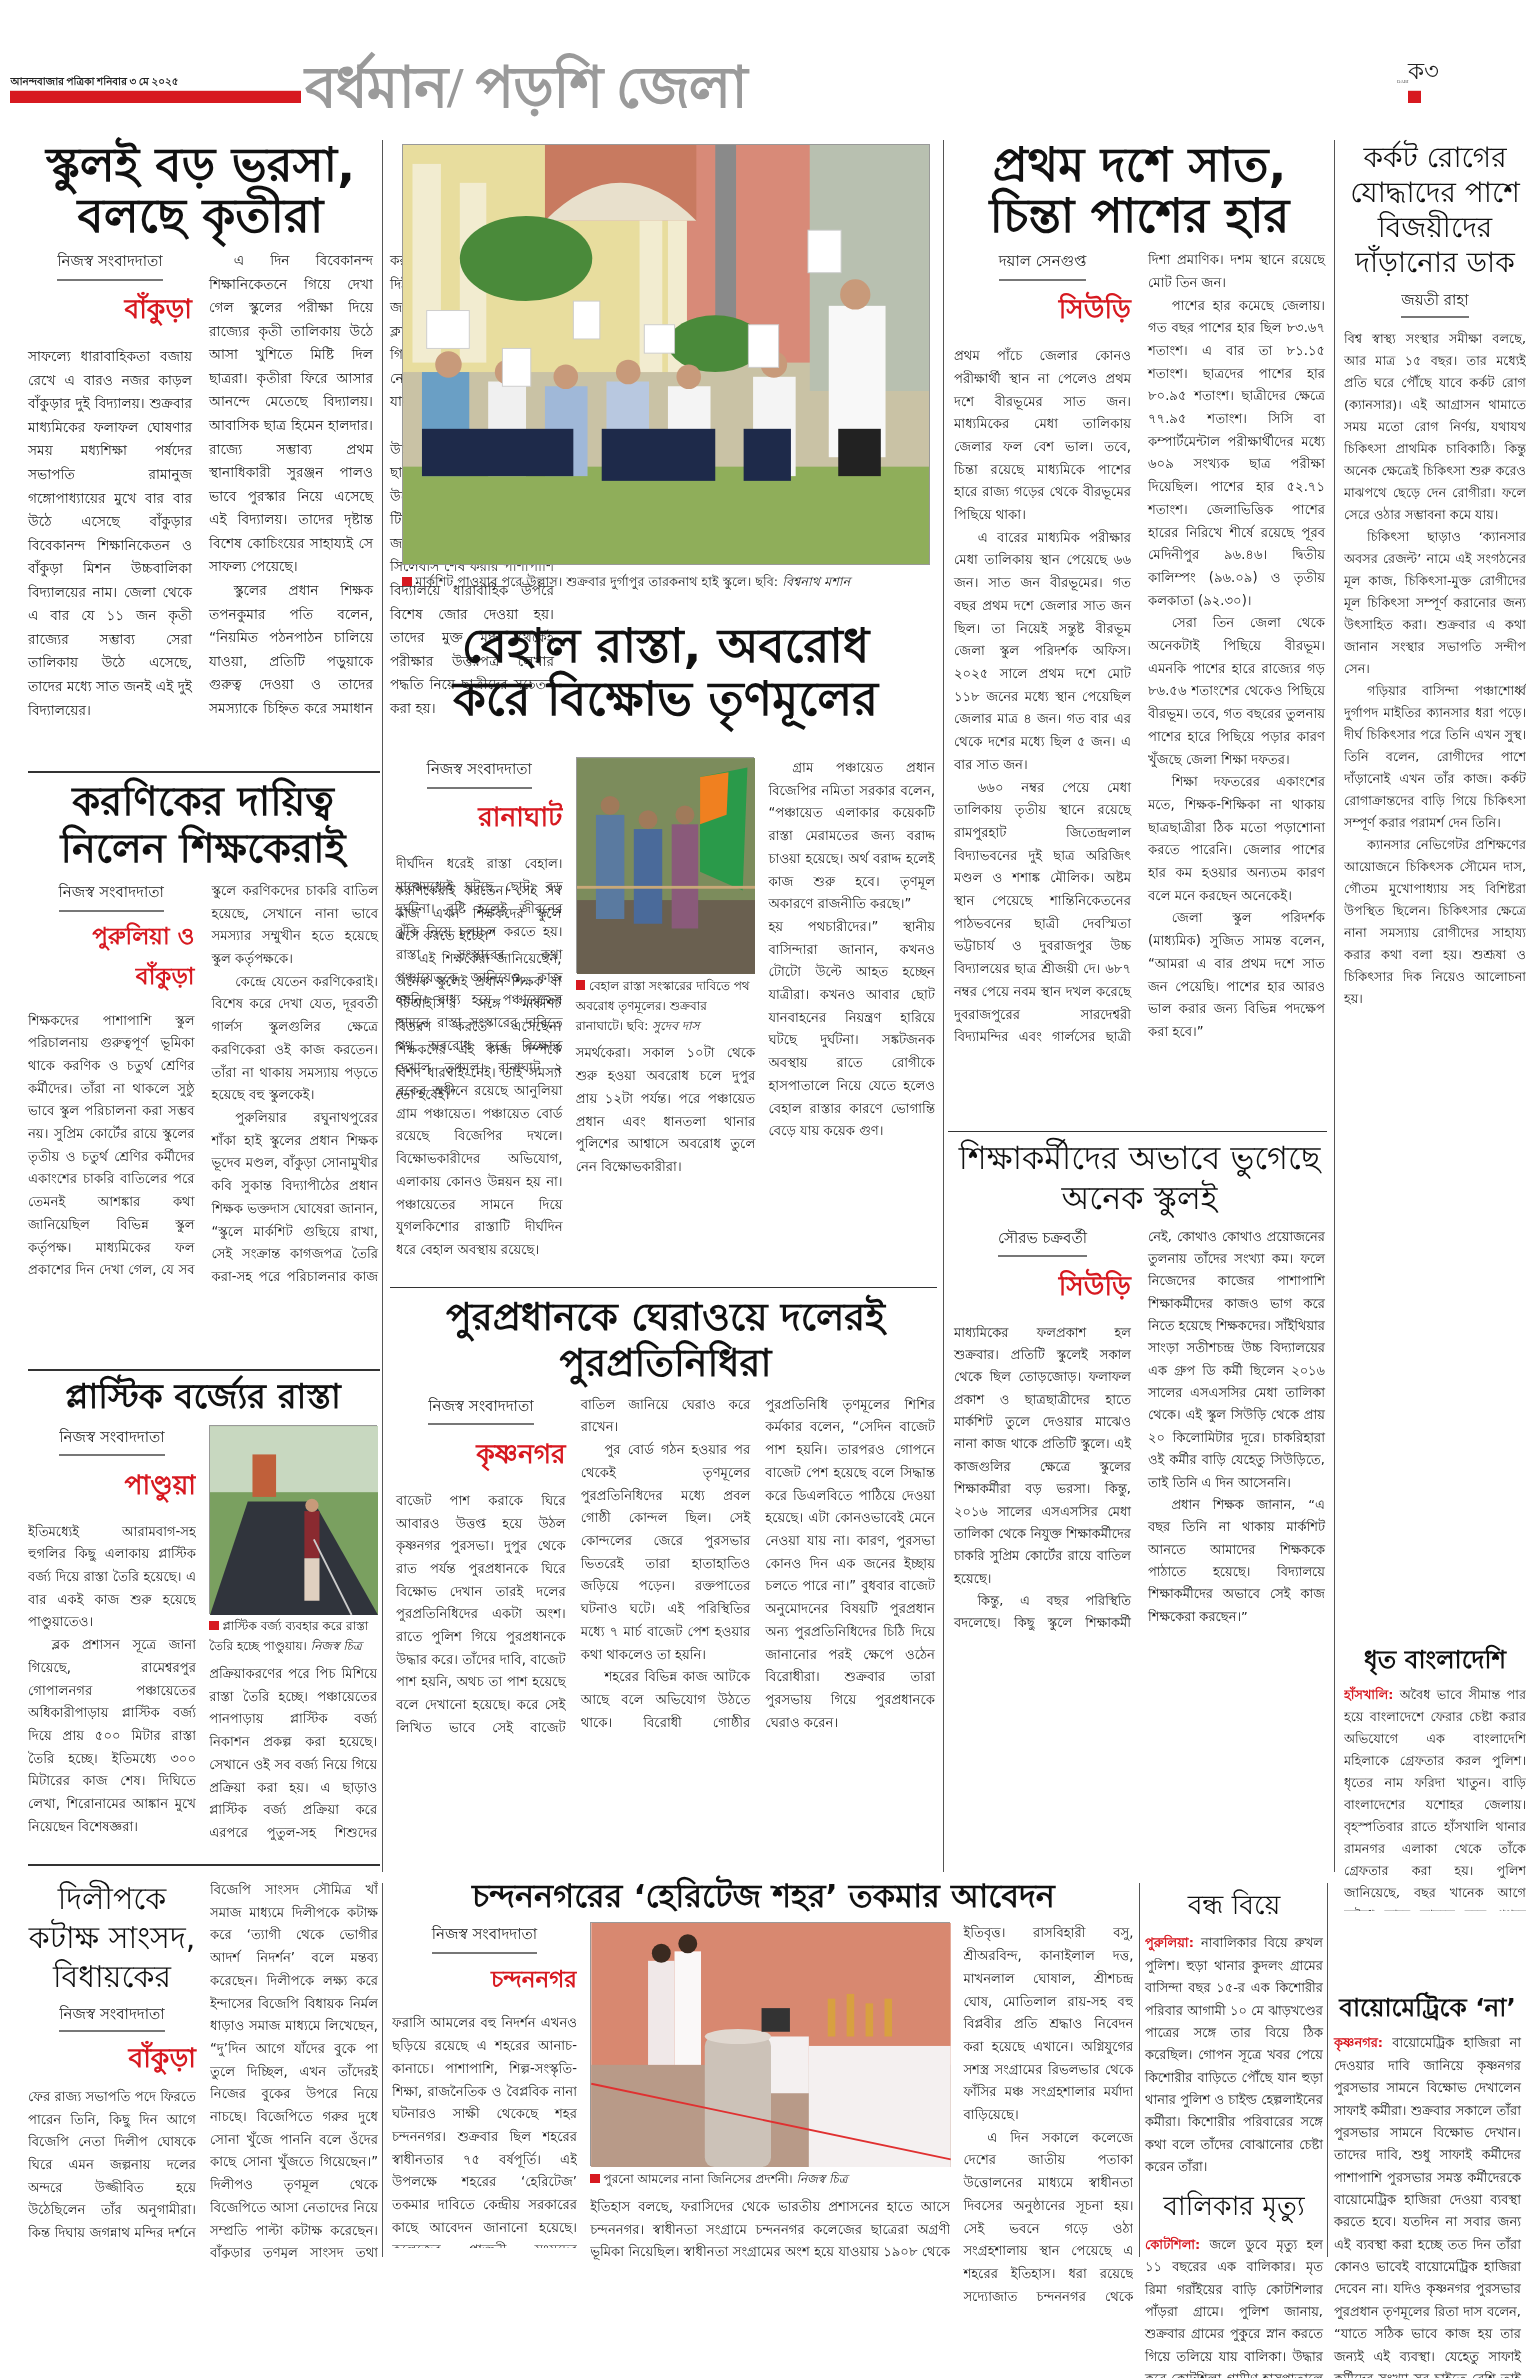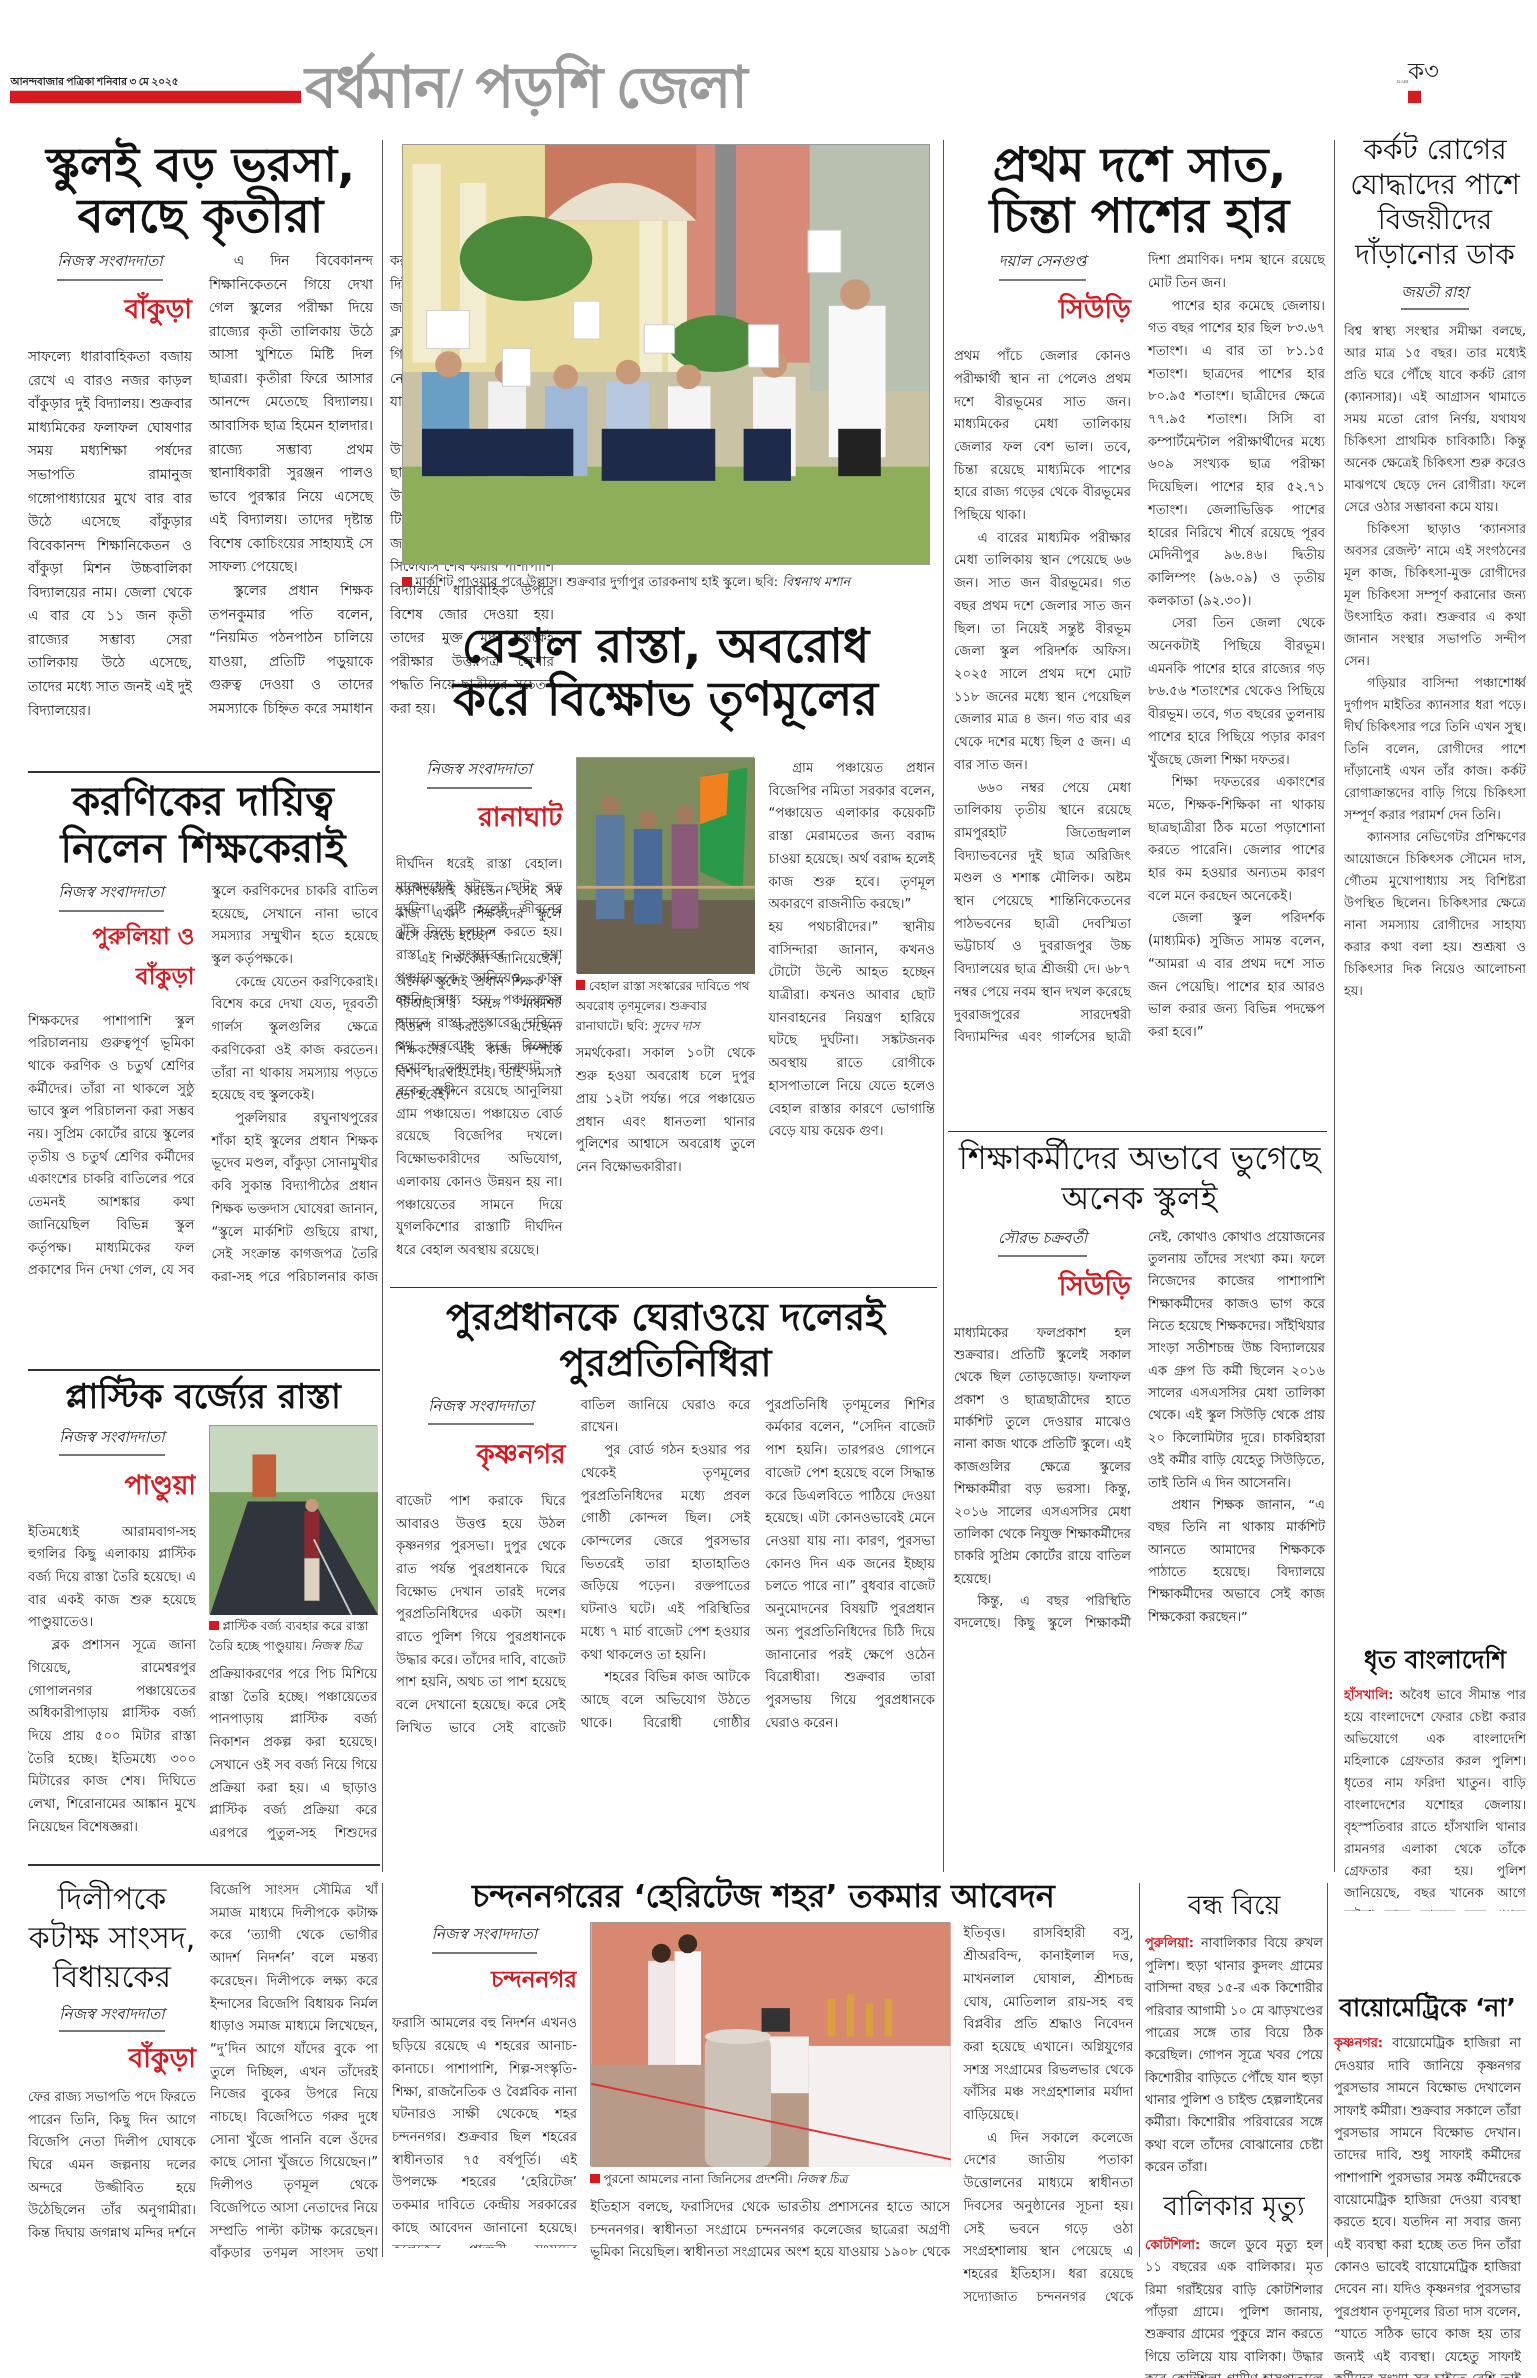--- a/index.html
+++ b/index.html
@@ -6,21 +6,21 @@
   html, body { width: 1538px; height: 2378px; background: #fff; overflow: hidden; }
   body { font-family: "DejaVu Sans", sans-serif; color: #1a1a1a; position: relative; }
 
   .masthead { position: absolute; left: 0; top: 0; width: 1538px; height: 123px; font-family: Liberation Serif, serif; }
 
   .col-rule { position: absolute; width: 0.9px; background: #555; }
   .h-rule { position: absolute; height: 1.9px; background: #333; }
 
   .article { position: absolute; }
   .headline { font-weight: bold; text-align: center; color: #111; line-height: 1.12; }
-  .byline { text-align: left; font-size: 15px; color: #222; padding-bottom: 3.8px; border-bottom: 2.8px double #777; display: inline-block; font-style: italic; }
+  .byline { text-align: left; font-size: 15px; color: #222; padding-bottom: 3.8px; border-bottom: 2.8px double #777; display: inline-block; }
   .byline-wrap { text-align: center; }
   .dateline { text-align: right; color: #d71920; font-weight: bold; font-size: 26.5px; margin: 5.7px 0 13.2px; }
   .body { font-size: 13.7px; line-height: 1.72; text-align: justify; color: #222; }
   .cols2 { column-count: 2; column-gap: 17px; }
   .cols3 { column-count: 3; column-gap: 15px; }
   .para { text-indent: 1.8em; }
   .para.first { text-indent: 0; }
   .photo { position: absolute; overflow: hidden; border: 0.9px solid #999; }
   .caption { position: absolute; font-size: 12.8px; color: #222; }
   .caption .sq { display: inline-block; width: 9.5px; height: 9.5px; background: #d71920; margin-right: 3.8px; }
@@ -126,21 +126,21 @@
     <p class="para first">প্রথম পাঁচে জেলার কোনও পরীক্ষার্থী স্থান না পেলেও প্রথম দশে বীরভূমের সাত জন। মাধ্যমিকের মেধা তালিকায় জেলার ফল বেশ ভাল। তবে, চিন্তা রয়েছে মাধ্যমিকে পাশের হারে রাজ্য গড়ের থেকে বীরভূমের পিছিয়ে থাকা।</p>
     <p class="para">এ বারের মাধ্যমিক পরীক্ষার মেধা তালিকায় স্থান পেয়েছে ৬৬ জন। সাত জন বীরভূমের। গত বছর প্রথম দশে জেলার সাত জন ছিল। তা নিয়েই সন্তুষ্ট বীরভূম জেলা স্কুল পরিদর্শক অফিস। ২০২৫ সালে প্রথম দশে মোট ১১৮ জনের মধ্যে স্থান পেয়েছিল জেলার মাত্র ৪ জন। গত বার এর থেকে দশের মধ্যে ছিল ৫ জন। এ বার সাত জন।</p>
     <p class="para">৬৬০ নম্বর পেয়ে মেধা তালিকায় তৃতীয় স্থানে রয়েছে রামপুরহাট জিতেন্দ্রলাল বিদ্যাভবনের দুই ছাত্র অরিজিৎ মণ্ডল ও শশাঙ্ক মৌলিক। অষ্টম স্থান পেয়েছে শান্তিনিকেতনের পাঠভবনের ছাত্রী দেবস্মিতা ভট্টাচার্য ও দুবরাজপুর উচ্চ বিদ্যালয়ের ছাত্র শ্রীজয়ী দে। ৬৮৭ নম্বর পেয়ে নবম স্থান দখল করেছে দুবরাজপুরের সারদেশ্বরী বিদ্যামন্দির এবং গার্লসের ছাত্রী দিশা প্রমাণিক। দশম স্থানে রয়েছে মোট তিন জন।</p>
     <p class="para">পাশের হার কমেছে জেলায়। গত বছর পাশের হার ছিল ৮৩.৬৭ শতাংশ। এ বার তা ৮১.১৫ শতাংশ। ছাত্রদের পাশের হার ৮০.৯৫ শতাংশ। ছাত্রীদের ক্ষেত্রে ৭৭.৯৫ শতাংশ। সিসি বা কম্পার্টমেন্টাল পরীক্ষার্থীদের মধ্যে ৬০৯ সংখ্যক ছাত্র পরীক্ষা দিয়েছিল। পাশের হার ৫২.৭১ শতাংশ। জেলাভিত্তিক পাশের হারের নিরিখে শীর্ষে রয়েছে পূরব মেদিনীপুর ৯৬.৪৬। দ্বিতীয় কালিম্পং (৯৬.০৯) ও তৃতীয় কলকাতা (৯২.৩০)।</p>
     <p class="para">সেরা তিন জেলা থেকে অনেকটাই পিছিয়ে বীরভূম। এমনকি পাশের হারে রাজ্যের গড় ৮৬.৫৬ শতাংশের থেকেও পিছিয়ে বীরভূম। তবে, গত বছরের তুলনায় পাশের হারে পিছিয়ে পড়ার কারণ খুঁজছে জেলা শিক্ষা দফতর।</p>
     <p class="para">শিক্ষা দফতরের একাংশের মতে, শিক্ষক-শিক্ষিকা না থাকায় ছাত্রছাত্রীরা ঠিক মতো পড়াশোনা করতে পারেনি। জেলার পাশের হার কম হওয়ার অন্যতম কারণ বলে মনে করছেন অনেকেই।</p>
     <p class="para">জেলা স্কুল পরিদর্শক (মাধ্যমিক) সুজিত সামন্ত বলেন, “আমরা এ বার প্রথম দশে সাত জন পেয়েছি। পাশের হার আরও ভাল করার জন্য বিভিন্ন পদক্ষেপ করা হবে।”</p>
   </div>
 </div>
 
-<div class="article" style="left:1344px;top:132px;width:182px;">
+<div class="article" style="left:1344px;top:140px;width:182px;">
   <div class="headline" style="font-size:28px;line-height:1.25;font-weight:normal;">কর্কট রোগের যোদ্ধাদের পাশে বিজয়ীদের দাঁড়ানোর ডাক</div>
   <div class="byline-wrap" style="margin:7.6px 0 9.5px;"><span class="byline">জয়তী রাহা</span></div>
   <div class="body" style="font-size:12.8px;height:1211px;overflow:hidden;">
     <p class="para first">বিশ্ব স্বাস্থ্য সংস্থার সমীক্ষা বলছে, আর মাত্র ১৫ বছর। তার মধ্যেই প্রতি ঘরে পৌঁছে যাবে কর্কট রোগ (ক্যানসার)। এই আগ্রাসন থামাতে সময় মতো রোগ নির্ণয়, যথাযথ চিকিৎসা প্রাথমিক চাবিকাঠি। কিন্তু অনেক ক্ষেত্রেই চিকিৎসা শুরু করেও মাঝপথে ছেড়ে দেন রোগীরা। ফলে সেরে ওঠার সম্ভাবনা কমে যায়।</p>
     <p class="para">চিকিৎসা ছাড়াও ‘ক্যানসার অবসর রেজল্ট’ নামে এই সংগঠনের মূল কাজ, চিকিৎসা-মুক্ত রোগীদের মূল চিকিৎসা সম্পূর্ণ করানোর জন্য উৎসাহিত করা। শুক্রবার এ কথা জানান সংস্থার সভাপতি সন্দীপ সেন।</p>
     <p class="para">গড়িয়ার বাসিন্দা পঞ্চাশোর্ধ্ব দুর্গাপদ মাইতির ক্যানসার ধরা পড়ে। দীর্ঘ চিকিৎসার পরে তিনি এখন সুস্থ। তিনি বলেন, রোগীদের পাশে দাঁড়ানোই এখন তাঁর কাজ। কর্কট রোগাক্রান্তদের বাড়ি গিয়ে চিকিৎসা সম্পূর্ণ করার পরামর্শ দেন তিনি।</p>
     <p class="para">ক্যানসার নেভিগেটর প্রশিক্ষণের আয়োজনে চিকিৎসক সৌমেন দাস, গৌতম মুখোপাধ্যায় সহ বিশিষ্টরা উপস্থিত ছিলেন। চিকিৎসার ক্ষেত্রে নানা সমস্যায় রোগীদের সাহায্য করার কথা বলা হয়। শুশ্রূষা ও চিকিৎসার দিক নিয়েও আলোচনা হয়।</p>
   </div>
 </div>
 

